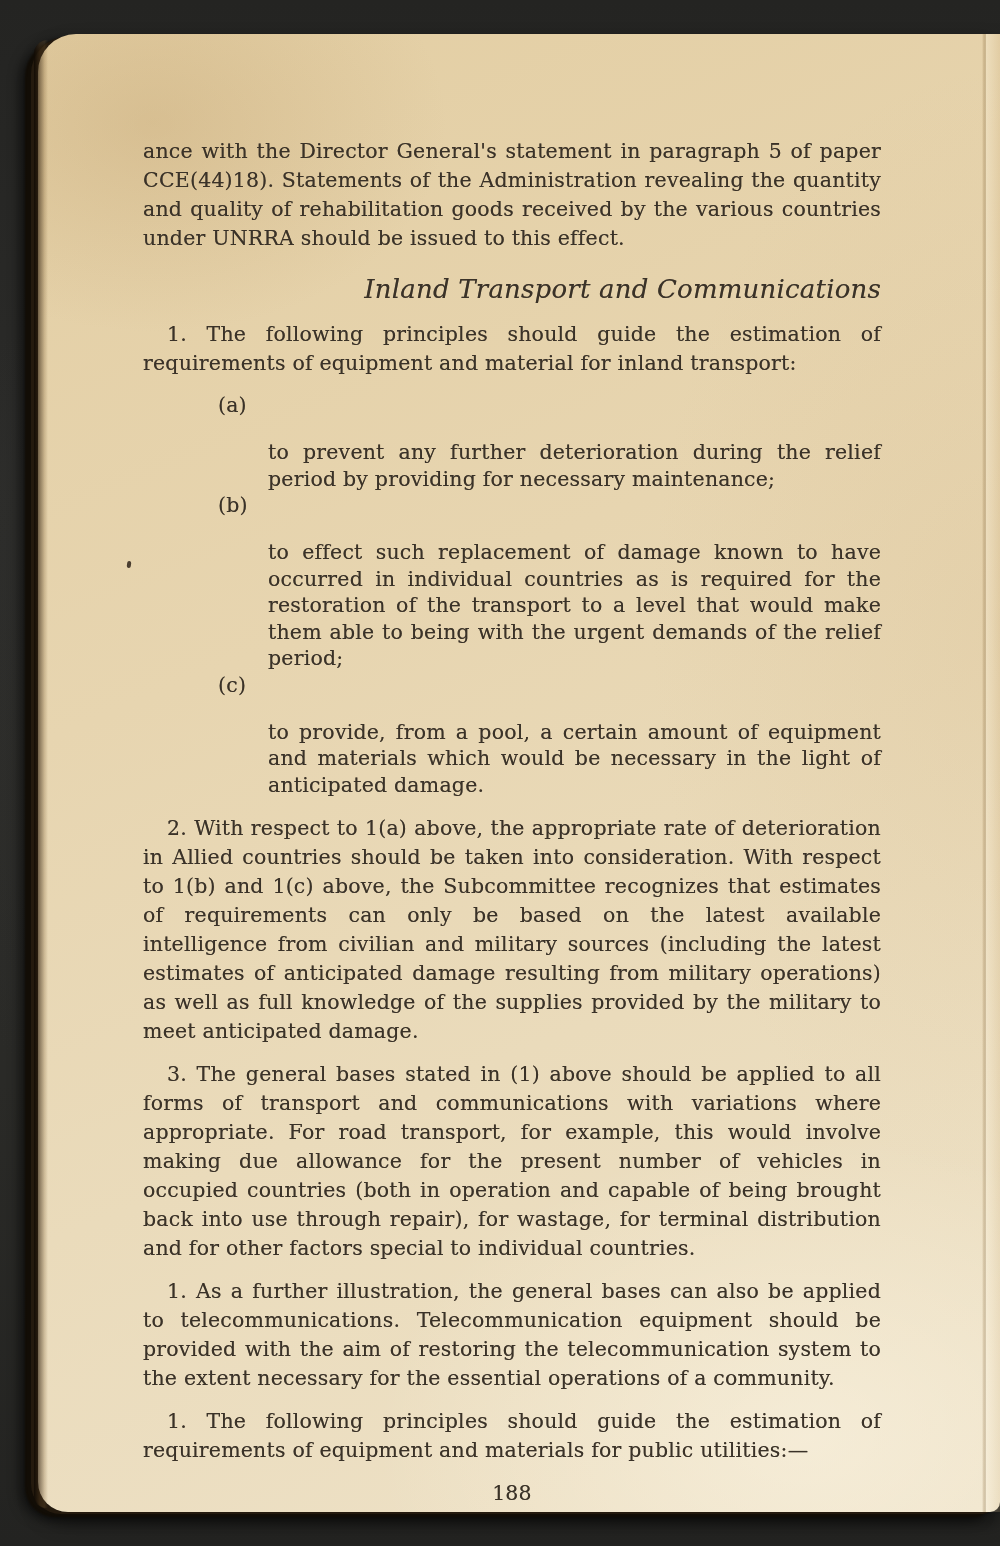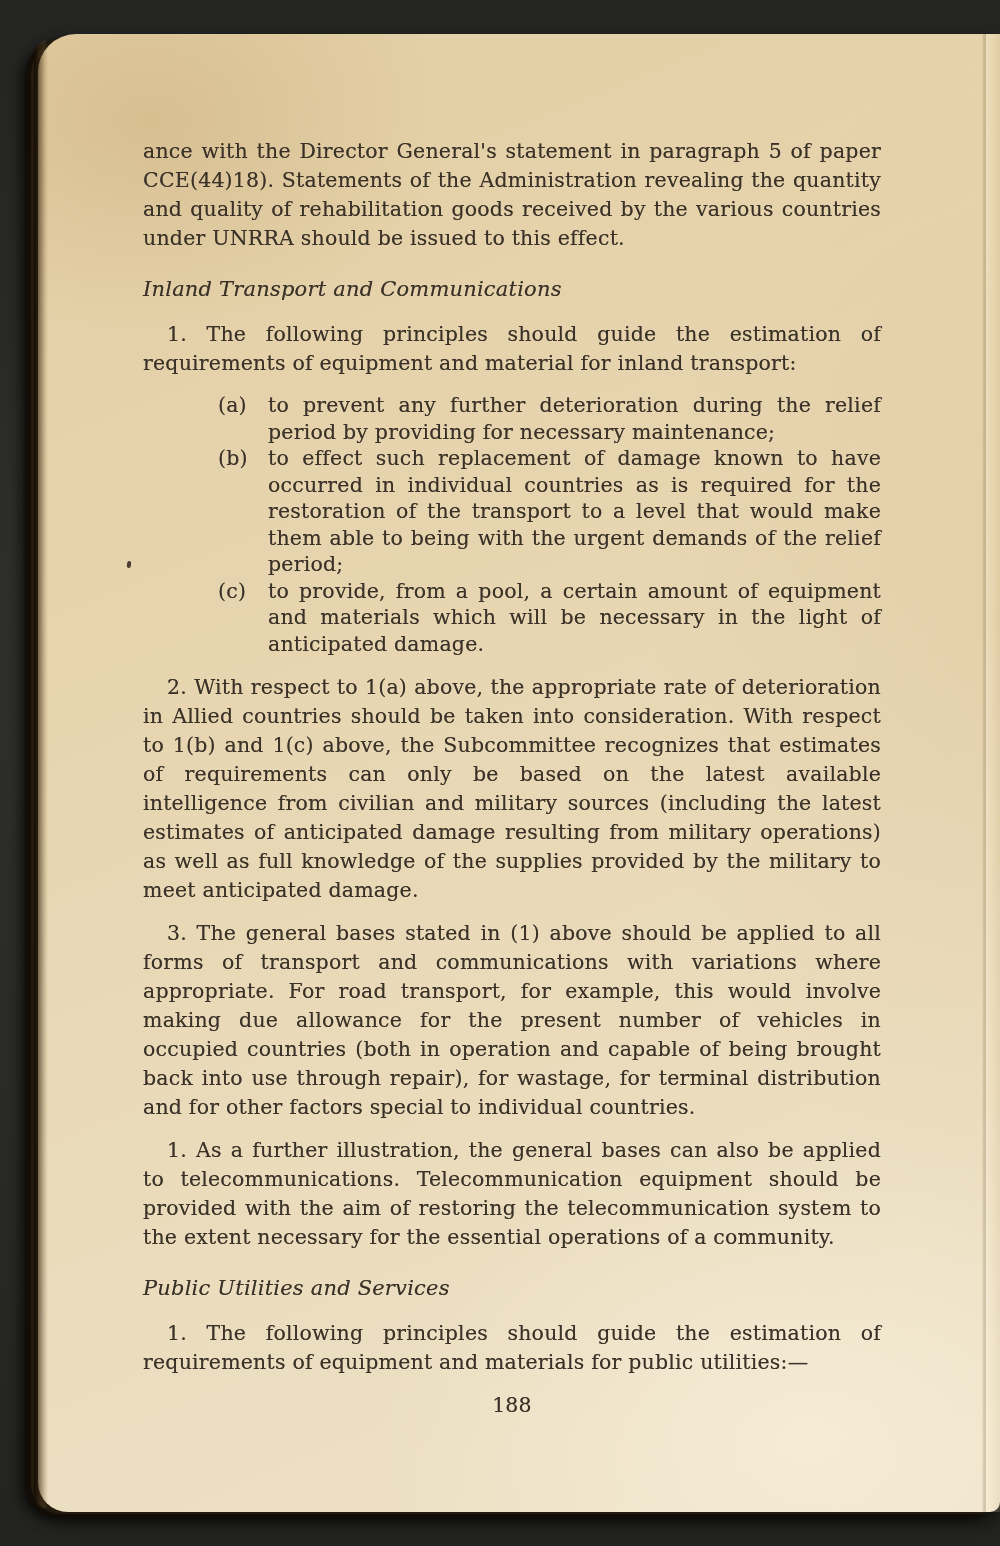--- a/index.html
+++ b/index.html
@@ -69,28 +69,28 @@
     line-height: 29px;
     letter-spacing: 0.2px;
     text-align: justify;
     text-shadow: 0 0 0.5px rgba(58,50,40,0.55);
   }
   .content p { margin: 0 0 14px 0; text-indent: 24px; }
   .content p.noindent { text-indent: 0; }
   .section-heading {
     font-style: italic;
     font-weight: normal;
-    font-size: 21px;
+    font-size: 26px;
     margin: 22px 0 16px 0;
-    text-align: left;
+    text-align: right;
   }
   .lettered-list { padding-left: 75px; margin: 12px 0 16px 0; }
   .list-item { display: flex; line-height: 26.5px; }
   .list-label { flex: 0 0 50px; }
-  .list-text { flex: 1; text-align: justify; }
+  .list-text { flex: 1; text-align: justify; margin-top: 47px; }
   .page-number { text-align: center; margin-top: 10px; text-indent: 0; }
   .ink-speck {
     position: absolute;
     left: 89px; top: 527px;
     width: 4px; height: 7px;
     background: #4a3e30;
     border-radius: 2px;
     transform: rotate(8deg);
   }
 </style>
@@ -116,31 +116,30 @@
         <div class="list-item">
           <span class="list-label">(a)</span>
           <span class="list-text">to prevent any further deterioration during the relief period by providing for necessary maintenance;</span>
         </div>
         <div class="list-item">
           <span class="list-label">(b)</span>
           <span class="list-text">to effect such replacement of damage known to have occurred in individual countries as is required for the restoration of the transport to a level that would make them able to being with the urgent demands of the relief period;</span>
         </div>
         <div class="list-item">
           <span class="list-label">(c)</span>
-          <span class="list-text">to provide, from a pool, a certain amount of equipment and materials which will be necessary in the light of anticipated damage.</span>
+          <span class="list-text">to provide, from a pool, a certain amount of equipment and materials which would be necessary in the light of anticipated damage.</span>
         </div>
       </div>
 
       <p>2. With respect to 1(a) above, the appropriate rate of deterioration in Allied countries should be taken into consideration.  With respect to 1(b) and 1(c) above, the Subcommittee recognizes that estimates of requirements can only be based on the latest available intelligence from civilian and military sources (including the latest estimates of anticipated damage resulting from military operations) as well as full knowledge of the supplies provided by the military to meet anticipated damage.</p>
 
       <p>3. The general bases stated in (1) above should be applied to all forms of transport and communications with variations where appropriate.  For road transport, for example, this would involve making due allowance for the present number of vehicles in occupied countries (both in operation and capable of being brought back into use through repair), for wastage, for terminal distribution and for other factors special to individual countries.</p>
 
       <p>1. As a further illustration, the general bases can also be applied to telecommunications.  Telecommunication equipment should be provided with the aim of restoring the telecommunication system to the extent necessary for the essential operations of a community.</p>
 
-      <h2 class="section-heading">Public Utilities and Services</h2>
 
       <p>1. The following principles should guide the estimation of requirements of equipment and materials for public utilities:—</p>
 
       <div class="page-number">188</div>
 
     </div>
   </div>
 </div>
 
 </body></html>

